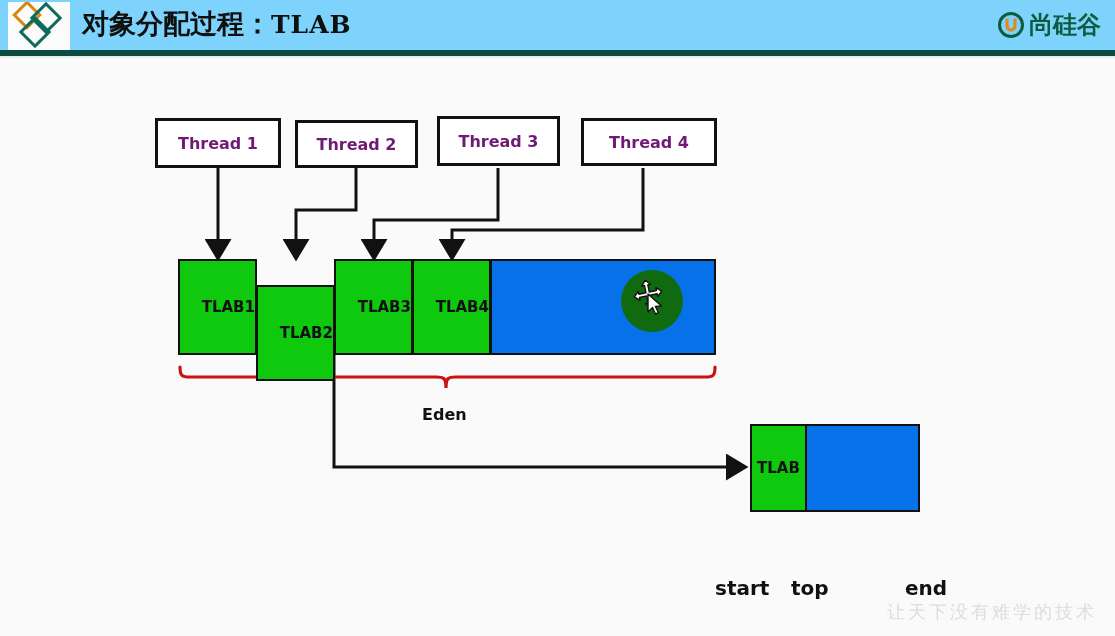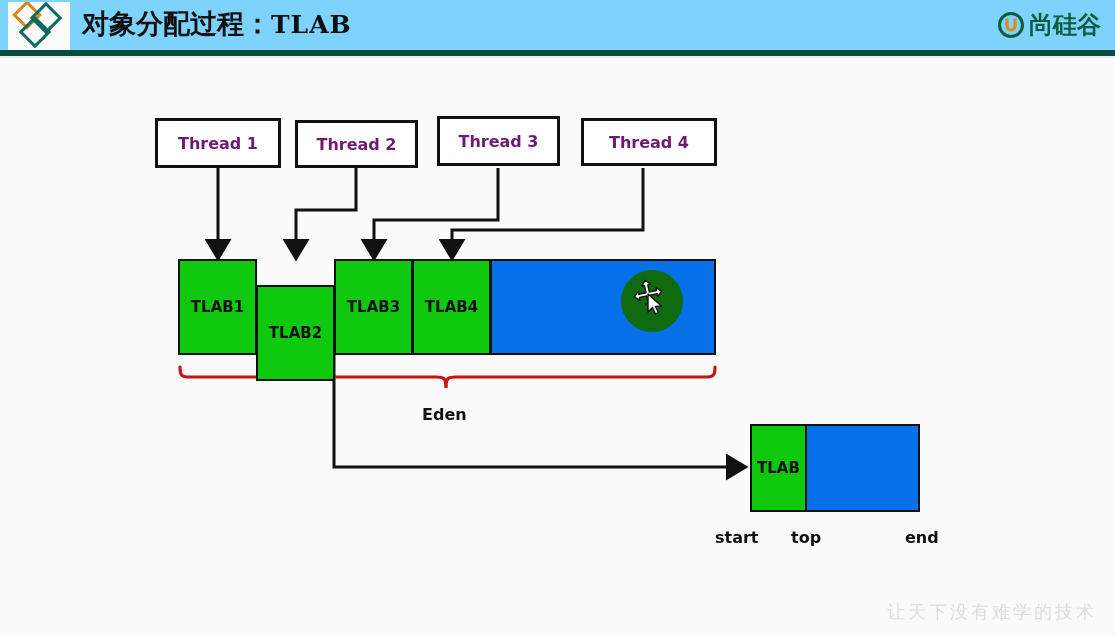--- a/index.html
+++ b/index.html
@@ -56,21 +56,21 @@
     position:absolute;box-sizing:border-box;
     background:#ffffff;border:3px solid #111111;
     display:flex;align-items:center;justify-content:center;
     font-size:16px;font-weight:bold;color:#701a75;
     font-family:"DejaVu Sans","Liberation Sans",sans-serif;
     letter-spacing:0px;
   }
   .tlab-cell{
     position:absolute;box-sizing:border-box;
     background:#0ec90e;border:2px solid #111111;
-    display:flex;align-items:center;justify-content:center;
+    display:flex;align-items:center;justify-content:flex-end;
     font-size:15px;font-weight:bold;color:#111111;
     font-family:"DejaVu Sans","Liberation Sans",sans-serif;
   }
   #eden-free{
     position:absolute;box-sizing:border-box;
     background:#0671e8;border:2px solid #111111;
   }
   #eden-label{
     position:absolute;
     font-size:16px;font-weight:bold;color:#111111;
@@ -88,22 +88,23 @@
     display:flex;align-items:center;justify-content:center;
     font-size:15px;font-weight:bold;color:#111111;
     font-family:"DejaVu Sans","Liberation Sans",sans-serif;
   }
   #detail-blue{
     position:absolute;box-sizing:border-box;
     background:#0671e8;border:2px solid #111111;border-left:none;
   }
   .marker-label{
     position:absolute;
-    font-size:16px;font-weight:bold;color:#111111;
-    font-family:"DejaVu Sans","Liberation Sans",sans-serif;
+    font-size:20px;font-weight:bold;color:#111111;
+    font-family:"DejaVu Sans","Liberation Sans",sans-serif;
+    margin-top:48px;
   }
   #watermark{
     position:absolute;right:18px;bottom:12px;
     font-size:18px;color:#dddddd;
     font-family:"DejaVu Serif","Liberation Serif",serif;
     letter-spacing:3px;white-space:nowrap;
   }
 </style>
 </head>
 <body>

